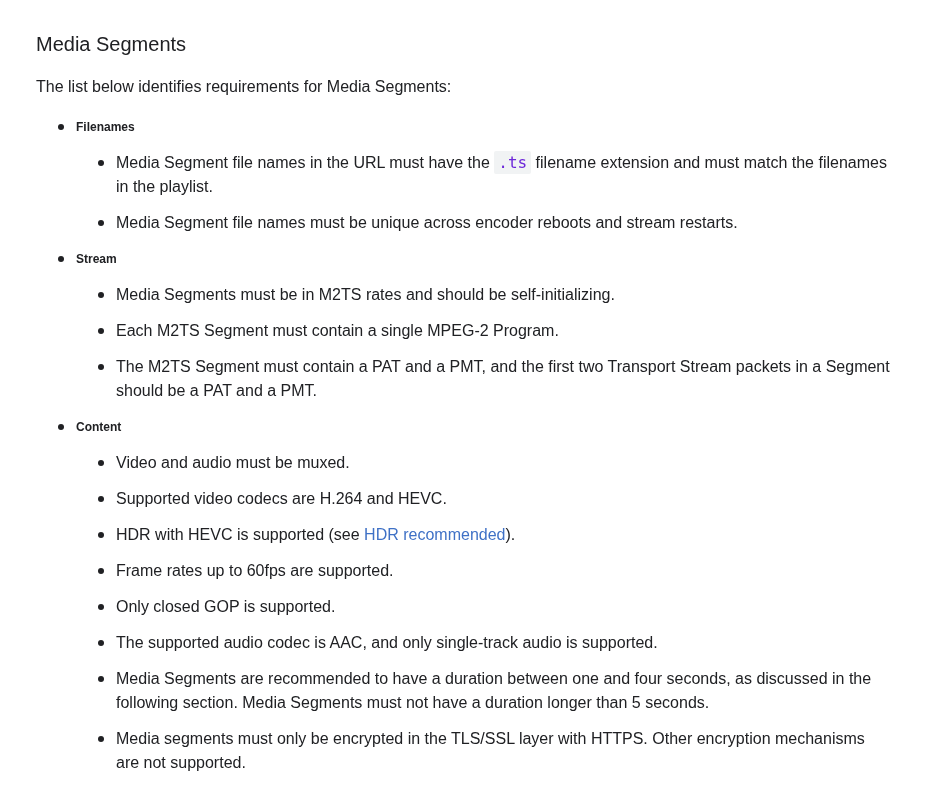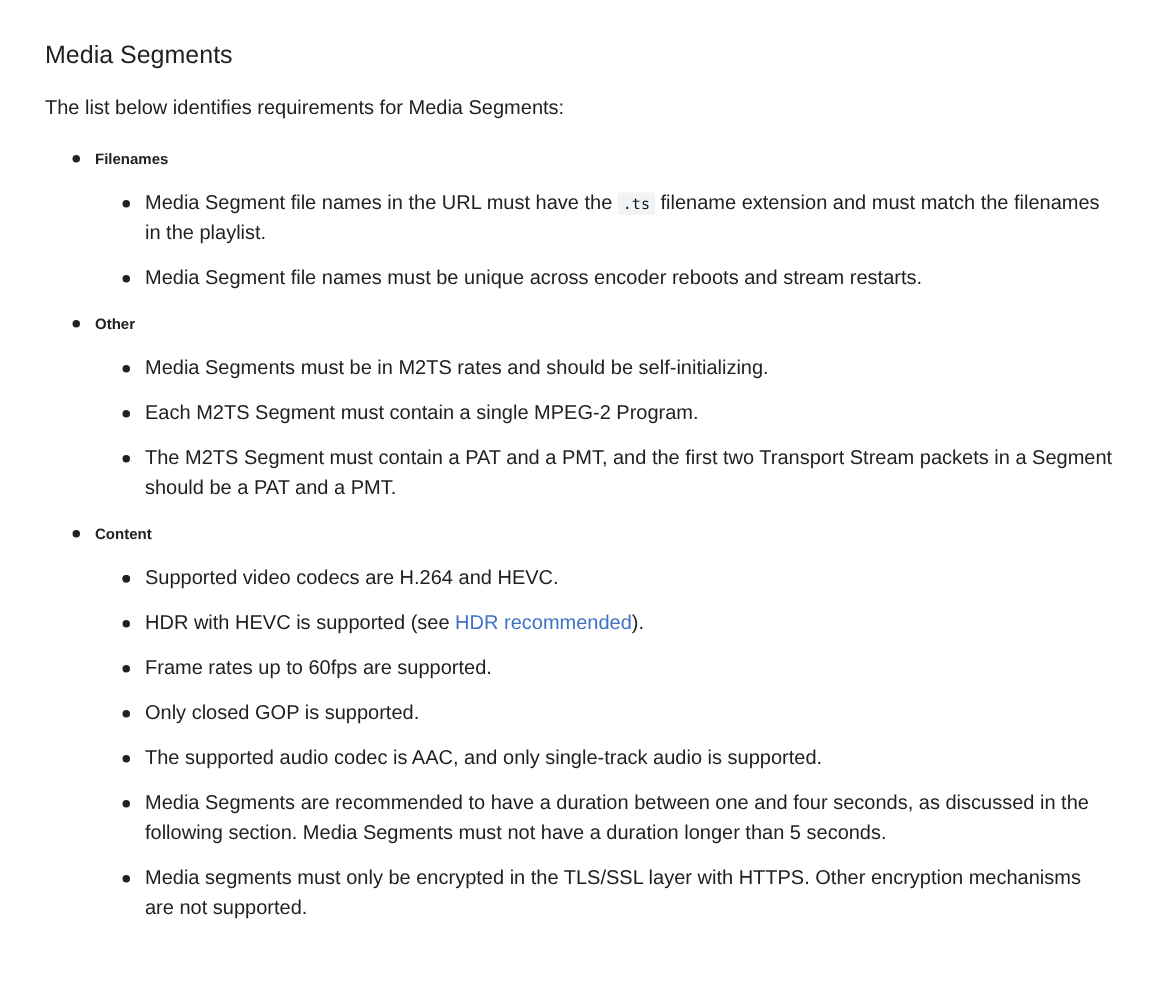--- a/index.html
+++ b/index.html
@@ -25,22 +25,22 @@
     background: #202124; top: 9px;
   }
   ul.outer > li > .bullet { left: 22px; }
   .cat-label { font-weight: 700; font-size: 12px; line-height: 24px; }
   ul.inner { margin-top: 12px; }
   ul.inner > li { position: relative; padding-left: 40px; margin-bottom: 12px; line-height: 24px; padding-right: 36px;}
   ul.inner > li > .bullet { left: 22px; }
   ul.outer > li { margin-bottom: 0; }
   code {
     font-family: "DejaVu Sans Mono", "Liberation Mono", monospace;
-    font-size: 12px; background: #f1f3f4; padding: 2px 4px; border-radius: 2px;
-    color: #0f172a;
+    font-size: 16px; background: #f1f3f4; padding: 2px 4px; border-radius: 2px;
+    color: #6d28d9;
   }
   a.link { color: #3f71c6; text-decoration: none; }
 </style>
 </head>
 <body>
 
 <div class="page">
   <h2>Media Segments</h2>
   <p class="intro">The list below identifies requirements for Media Segments:</p>
 
@@ -56,21 +56,21 @@
         </li>
         <li>
           <span class="bullet"></span>
           <span>Media Segment file names must be unique across encoder reboots and stream restarts.</span>
         </li>
       </ul>
     </li>
 
     <li>
       <span class="bullet"></span>
-      <span class="cat-label">Other</span>
+      <span class="cat-label">Stream</span>
       <ul class="inner">
         <li>
           <span class="bullet"></span>
           <span>Media Segments must be in M2TS rates and should be self-initializing.</span>
         </li>
         <li>
           <span class="bullet"></span>
           <span>Each M2TS Segment must contain a single MPEG-2 Program.</span>
         </li>
         <li>
@@ -79,20 +79,21 @@
         </li>
       </ul>
     </li>
 
     <li>
       <span class="bullet"></span>
       <span class="cat-label">Content</span>
       <ul class="inner">
         <li>
           <span class="bullet"></span>
+          <span>Video and audio must be muxed.</span>
         </li>
         <li>
           <span class="bullet"></span>
           <span>Supported video codecs are H.264 and HEVC.</span>
         </li>
         <li>
           <span class="bullet"></span>
           <span>HDR with HEVC is supported (see </span><a class="link" href="#">HDR recommended</a><span>).</span>
         </li>
         <li>

